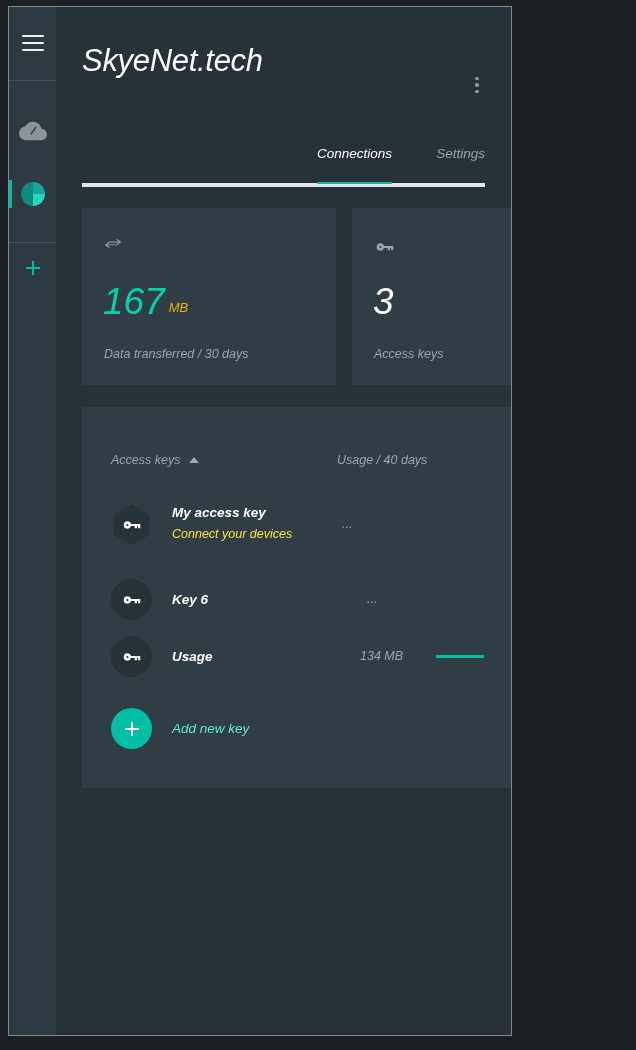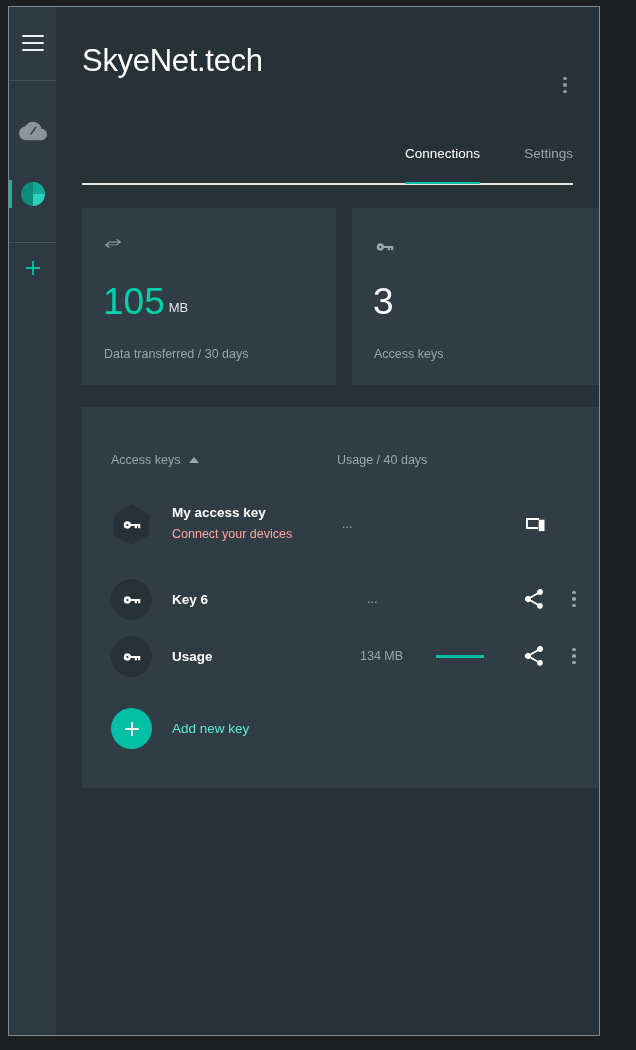--- a/index.html
+++ b/index.html
@@ -19,25 +19,26 @@
   #window {
     position: absolute;
     left: 0; top: 0;
     width: 636px; height: 1050px;
     background: #1b1f21;
     box-sizing: border-box;
   }
   #app-frame {
     position: absolute;
     left: 8px;  top: 6px;
-    width: 592px; height: 1030px;
+    width: 504px; height: 1030px;
     border: 1px solid #7b8b91;
     box-sizing: border-box;
     background: #263238;
     overflow: hidden;
+    font-style: italic;
   }
 
   
   #sidebar {
     position: absolute;
     left: 0; top: 0;
     width: 47px;
     height: 100%;
     background: #2e3a41;
     box-sizing: border-box;
@@ -105,21 +106,21 @@
     background: #8d9aa1;
     display: block;
   }
 
   
   #tabs {
     position: absolute;
     left: 26px; right: 26px;
     top: 134px;
     height: 42px;
-    border-bottom: 2px solid #e5e5e5;
+    border-bottom: 4px solid #e5e5e5;
   }
   .tab {
     position: absolute;
     bottom: 0;
     height: 41px;
     display: flex;
     align-items: flex-start;
     padding-top: 4px;
     font-size: 13.5px;
     box-sizing: border-box;
@@ -156,21 +157,21 @@
     left: 21px; top: 72px;
     font-size: 37px;
     font-weight: 300;
     line-height: 44px;
     white-space: nowrap;
   }
   #value-data { color: #00d3ac; }
   #value-keys { color: #ffffff; }
   .stat-unit {
     font-size: 13px;
-    color: #e5e5e5;
+    color: #eab308;
     margin-left: 4px;
     vertical-align: 2px;
     font-weight: 400;
   }
   .stat-label {
     position: absolute;
     left: 22px; top: 139px;
     font-size: 12.5px;
     color: #9aa6ad;
     white-space: nowrap;
@@ -226,21 +227,21 @@
     left: 90px;
     font-size: 13.5px;
     font-weight: bold;
     color: #ffffff;
     white-space: nowrap;
   }
   .key-sub {
     position: absolute;
     left: 90px;
     font-size: 12.5px;
-    color: #fca5a5;
+    color: #fde047;
     white-space: nowrap;
   }
   .key-usage {
     position: absolute;
     font-size: 12.5px;
     color: #9aa6ad;
     white-space: nowrap;
     text-align: right;
   }
   .usage-bar {
@@ -352,21 +353,21 @@
       </div>
 
       <div class="stat-card" id="card-data">
         <div class="stat-icon">
           <svg width="22" height="22" viewBox="0 0 24 24">
             <path fill="#9aa6ad" d="M7.5 6.5L4 10h13v1.6H4l3.5 3.5-1.1 1.1L1 10.8 6.4 5.4z" transform="translate(0,3) scale(0.86,0.62)"></path>
             <path fill="#9aa6ad" d="M16.5 3.5l5.4 5.4-5.4 5.4-1.1-1.1 3.5-3.5H5.9V8.1h13l-3.5-3.5z" transform="translate(0,1) scale(0.86,0.62)"></path>
           </svg>
         </div>
         <div class="stat-value" id="value-data">
-          <span>105</span><span class="stat-unit">MB</span>
+          <span>167</span><span class="stat-unit">MB</span>
         </div>
         <div class="stat-label">Data transferred / 30 days</div>
       </div>
 
       <div class="stat-card" id="card-keys">
         <div class="stat-icon">
           <svg width="22" height="22" viewBox="0 0 24 24">
             <path fill="#9aa6ad" d="M7 8a4 4 0 1 0 3.86 5H15v2.5h2.4V13h1.3v2.5H21V11H10.86A4 4 0 0 0 7 8zm-1.2 4a1.2 1.2 0 1 1 2.4 0 1.2 1.2 0 0 1-2.4 0z"></path>
           </svg>
         </div>

